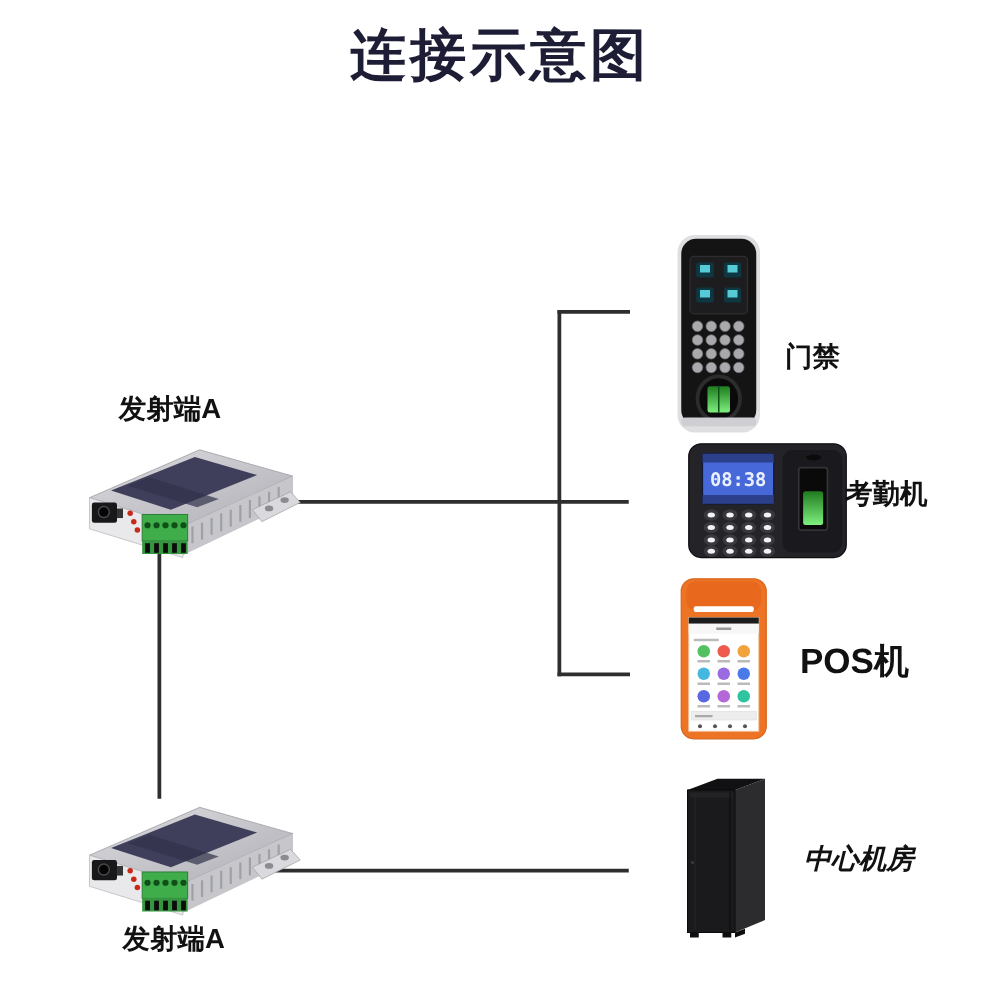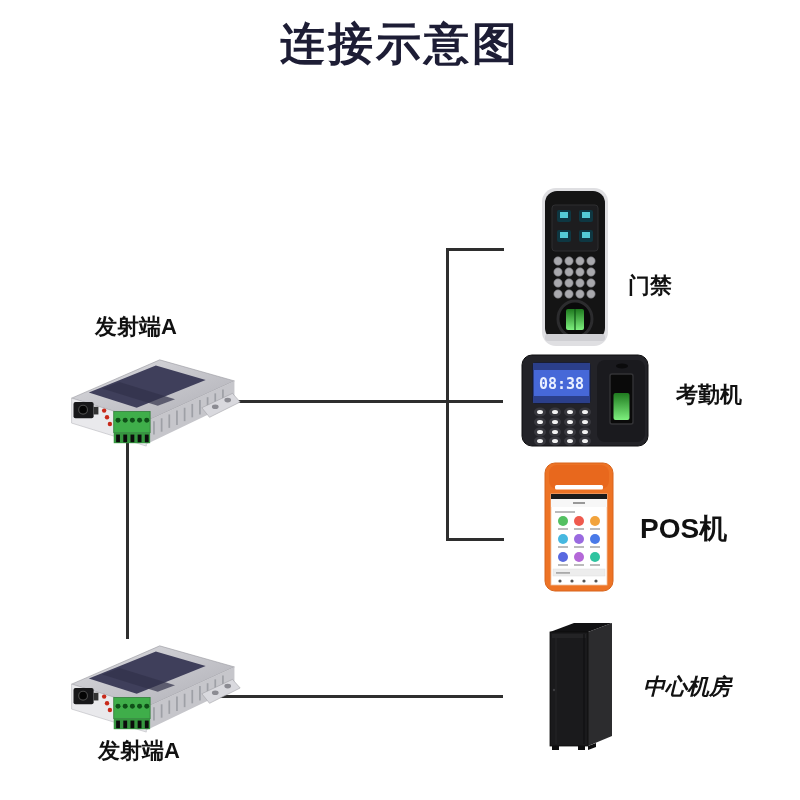--- a/index.html
+++ b/index.html
@@ -186,21 +186,21 @@
       <g>
         <ellipse cx="39" cy="133" rx="17" ry="18" fill="#0a0a0a" stroke="#2c2c2e" stroke-width="3"></ellipse>
         <rect x="30" y="123" width="18" height="21" rx="2" fill="url(#gGreen)"></rect>
         <line x1="39" y1="123" x2="39" y2="144" stroke="#0c4f14" stroke-width="1.2"></line>
       </g>
       <rect x="9" y="148" width="60" height="7" rx="3" fill="#cfcfd3"></rect>
     </svg>
   </div>
   <div class="label" style="left:628px;top:242px;margin-top:29px;">门禁</div>
 
-  <div class="dev" style="left:474px;top:352px;width:128px;height:97px;padding-left:47px;">
+  <div class="dev" style="left:503px;top:352px;width:128px;height:97px;padding-left:47px;">
     <svg viewBox="0 0 128 97">
       <rect x="1" y="3" width="126" height="91" rx="10" fill="#232328" stroke="#0e0e10" stroke-width="1"></rect>
       <rect x="76" y="8" width="48" height="82" rx="8" fill="#1a1a1e"></rect>
       <g>
         <rect x="12" y="11" width="57" height="40" rx="2" fill="#4668d8" stroke="#10183a" stroke-width="1"></rect>
         <rect x="12" y="11" width="57" height="7" fill="#2b3f8a"></rect>
         <rect x="12" y="44" width="57" height="7" fill="#2b3f8a"></rect>
         <text x="40.5" y="37" text-anchor="middle" font-size="15" font-weight="bold" fill="#eaf0ff" font-family="'DejaVu Sans Mono',monospace">08:38</text>
       </g>
       <g>

